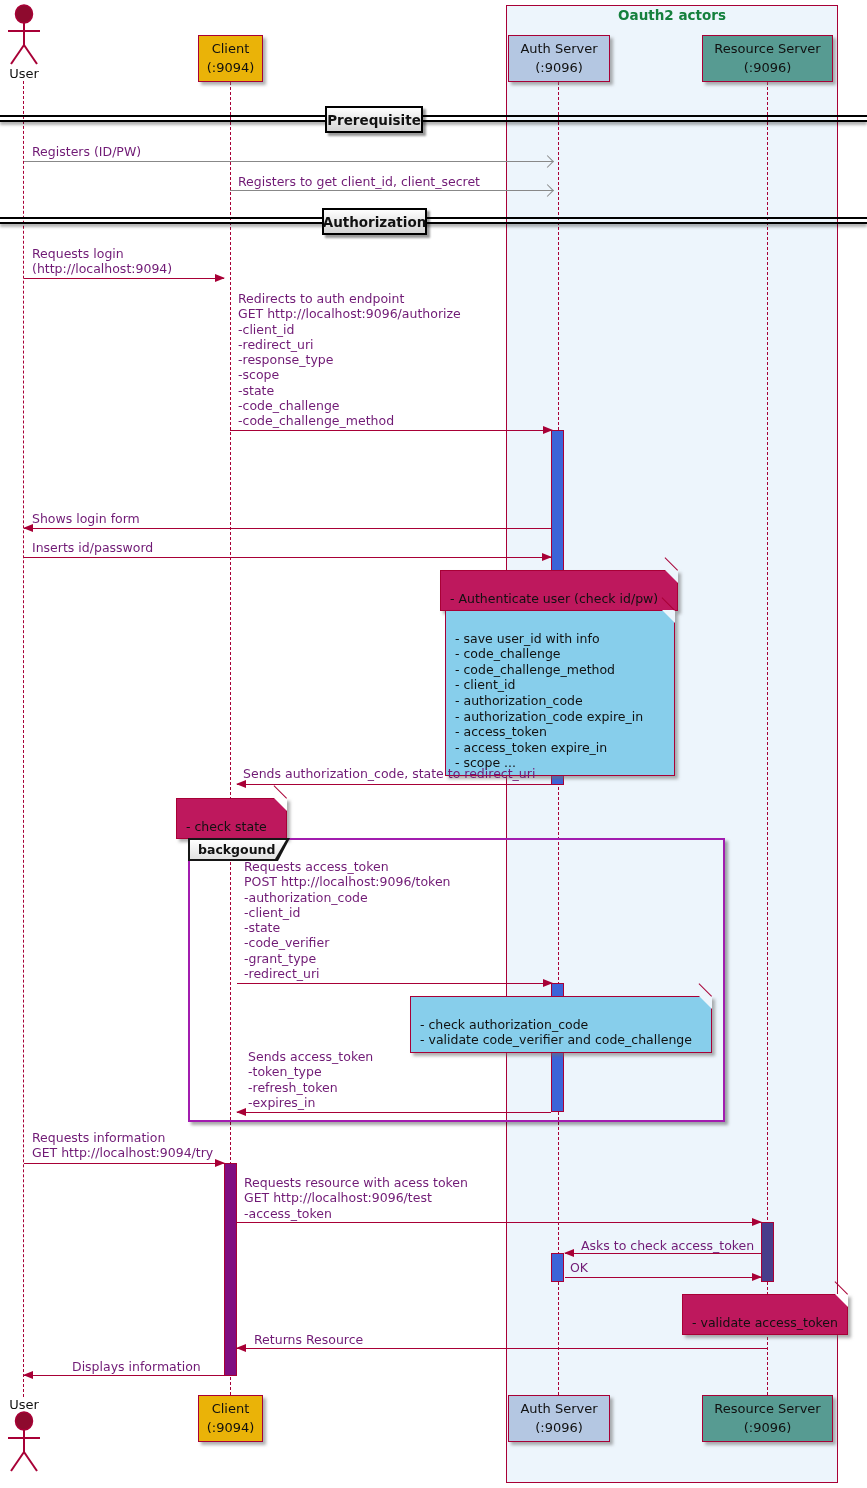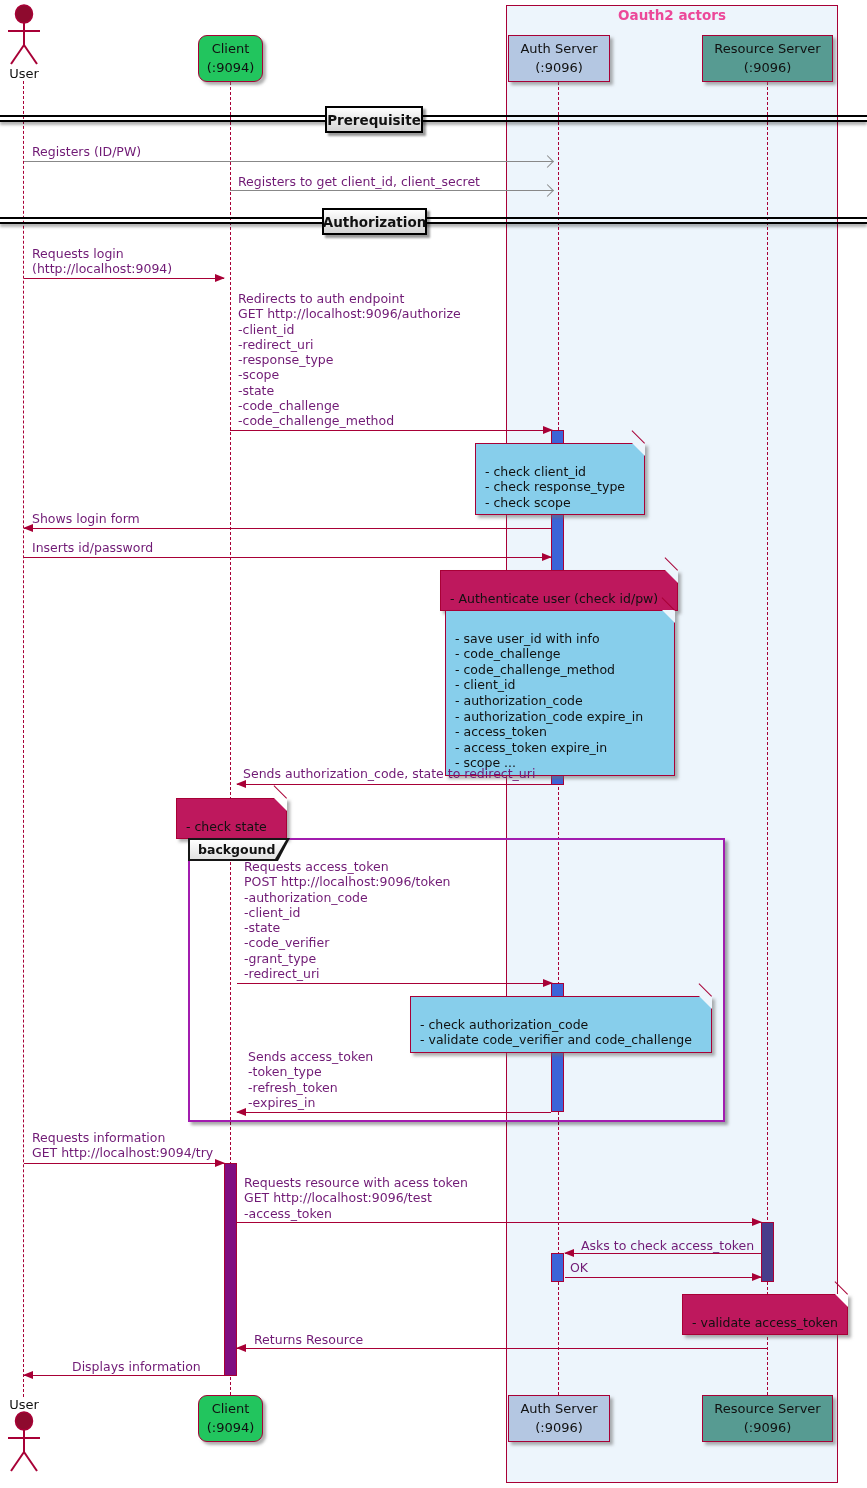--- a/index.html
+++ b/index.html
@@ -2,29 +2,29 @@
 <html><head>
 <meta charset="utf-8">
 <style>
   html,body{margin:0;padding:0;background:#fff;}
   #stage{
     position:relative;width:867px;height:1488px;background:#fff;overflow:hidden;
     font-family:"DejaVu Sans","Liberation Sans",sans-serif;color:#111;
   }
   
   .oauth-frame{position:absolute;border:1.5px solid #A80036;background:#EDF5FC;box-sizing:border-box;}
-  .frame-title{position:absolute;text-align:center;font-weight:bold;font-size:13.5px;color:#ec4899;}
+  .frame-title{position:absolute;text-align:center;font-weight:bold;font-size:13.5px;color:#15803d;}
   
   .lifeline{position:absolute;width:0;border-left:1px dashed #A80036;}
   
   .participant{position:absolute;border:1.5px solid #A80036;box-sizing:border-box;
     display:flex;align-items:center;justify-content:center;text-align:center;
     font-size:13px;line-height:1.45;box-shadow:3px 3px 3px rgba(110,110,110,.55);}
   .participant span{white-space:pre-line;}
-  .p-client{background:#22c55e;border-radius:9px;}
+  .p-client{background:#eab308;}
   .p-auth{background:#B4C7E2;}
   .p-resource{background:#579B92;}
   
   .actor{position:absolute;}
   .actor-label{position:absolute;font-size:13px;text-align:center;}
   
   .divider-lines{position:absolute;left:0;width:867px;height:7px;box-sizing:border-box;
     border-top:2px solid #000;border-bottom:2px solid #000;box-shadow:0 3px 3px rgba(0,0,0,.3);}
   .divider-label{position:absolute;box-sizing:border-box;border:2px solid #000;
     background:linear-gradient(#fefefe,#d4d4d4);font-weight:bold;font-size:13.5px;
@@ -125,25 +125,20 @@
 -redirect_uri
 -response_type
 -scope
 -state
 -code_challenge
 -code_challenge_method</div>
   <div class="arrow right fill" style="left:230px;top:430px;width:322px;"></div>
 
   <div class="activation act-blue" style="left:551px;top:430px;height:355px;"></div>
 
-  <div class="note note-blue" style="left:475px;top:443px;width:170px;--page:#EDF5FC;">
-    <div class="fold"></div><span>- check client_id
-- check response_type
-- check scope</span>
-  </div>
 
   <div class="msg-text" style="left:32px;top:511px;">Shows login form</div>
   <div class="arrow left fill" style="left:24px;top:528px;width:527px;"></div>
 
   <div class="msg-text" style="left:32px;top:540px;">Inserts id/password</div>
   <div class="arrow right fill" style="left:24px;top:557px;width:527px;"></div>
 
   <div class="note note-pink" style="left:440px;top:570px;width:238px;--page:#EDF5FC;">
     <div class="fold"></div><span>- Authenticate user (check id/pw)</span>
   </div>

